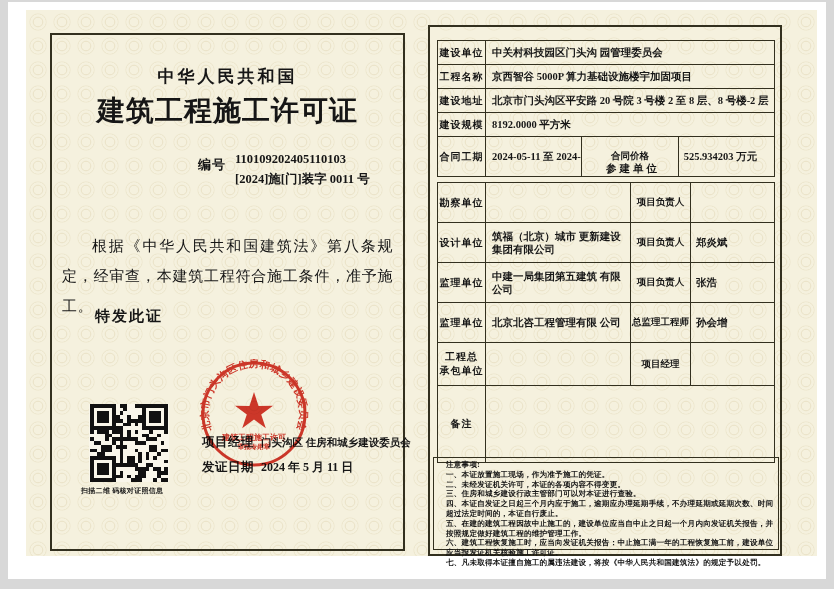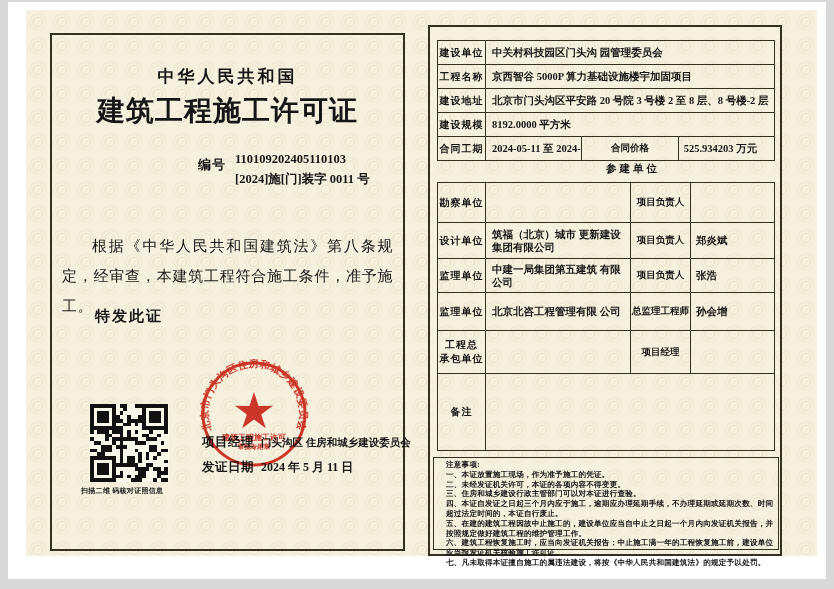--- a/index.html
+++ b/index.html
@@ -44,21 +44,21 @@
   .right-box{position:absolute;left:402px;top:15px;width:354px;height:531px;
              border:2px solid #33301f;box-sizing:border-box;}
   table.tbl{border-collapse:collapse;position:absolute;table-layout:fixed;}
   table.tbl td{border:1px solid #33301f;font-weight:bold;vertical-align:middle;overflow:hidden;}
   .tbl1{left:7px;top:13px;width:338px;}
   .tbl1 tr{height:24px;}
   .tbl2{left:7px;top:155px;width:338px;}
   td.lbl{width:45px;text-align:center;font-size:10px;letter-spacing:1px;padding:1px;}
   td.val{font-size:10.5px;padding:1px 6px;white-space:nowrap;}
   td.val2{font-size:10.5px;padding:1px 6px;line-height:13px;}
-  td.role{width:57px;text-align:center;font-size:9.5px;padding:1px 1px;}
+  td.role{width:57px;text-align:center;font-size:9.5px;padding:13px 1px;}
   td.person{width:73px;font-size:10.5px;padding:1px 5px;}
   tr.h40{height:40px;} tr.h36{height:36px;} tr.h34{height:34px;}
   tr.h38{height:38px;} tr.h43{height:43px;} tr.h77{height:77px;}
   .section-label{position:absolute;left:0;top:135px;width:100%;text-align:center;
                  font-size:10.5px;font-weight:bold;letter-spacing:3px;margin-left:28px;}
   .notes{position:absolute;left:3px;top:430px;width:346px;height:93px;border:1px solid #33301f;
          box-sizing:border-box;padding:2px 4px 0 12px;font-size:7.6px;font-weight:bold;
          line-height:9.8px;letter-spacing:0.2px;}
 </style>
 </head>

